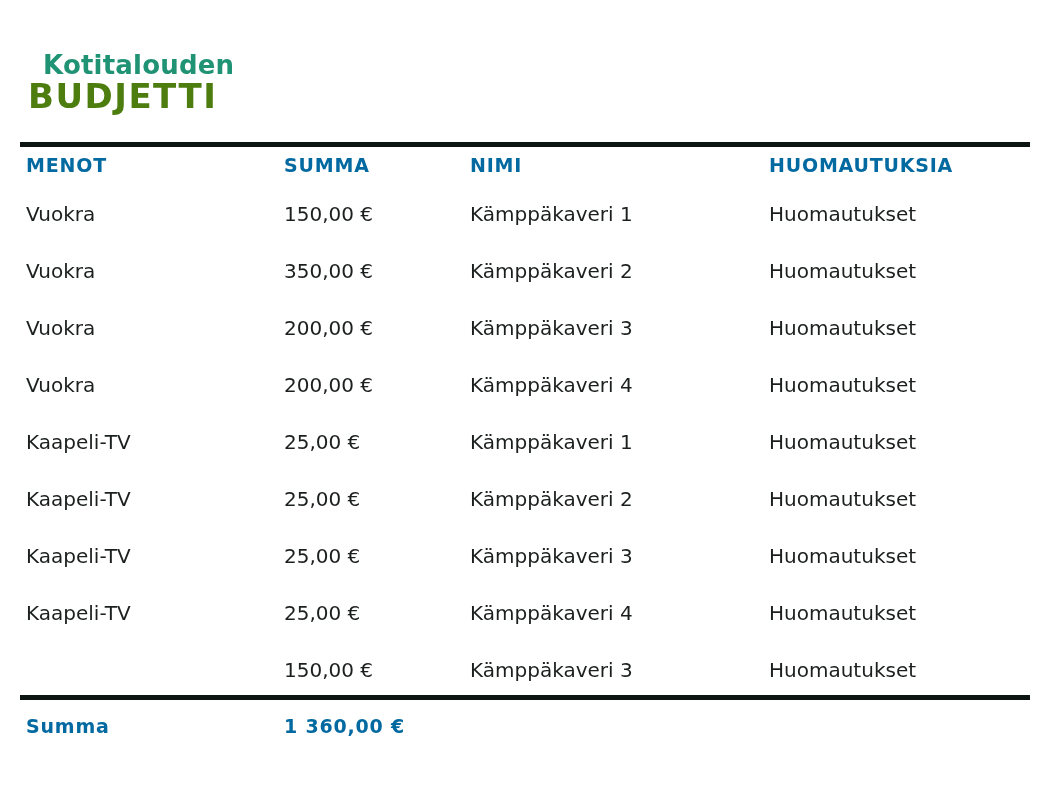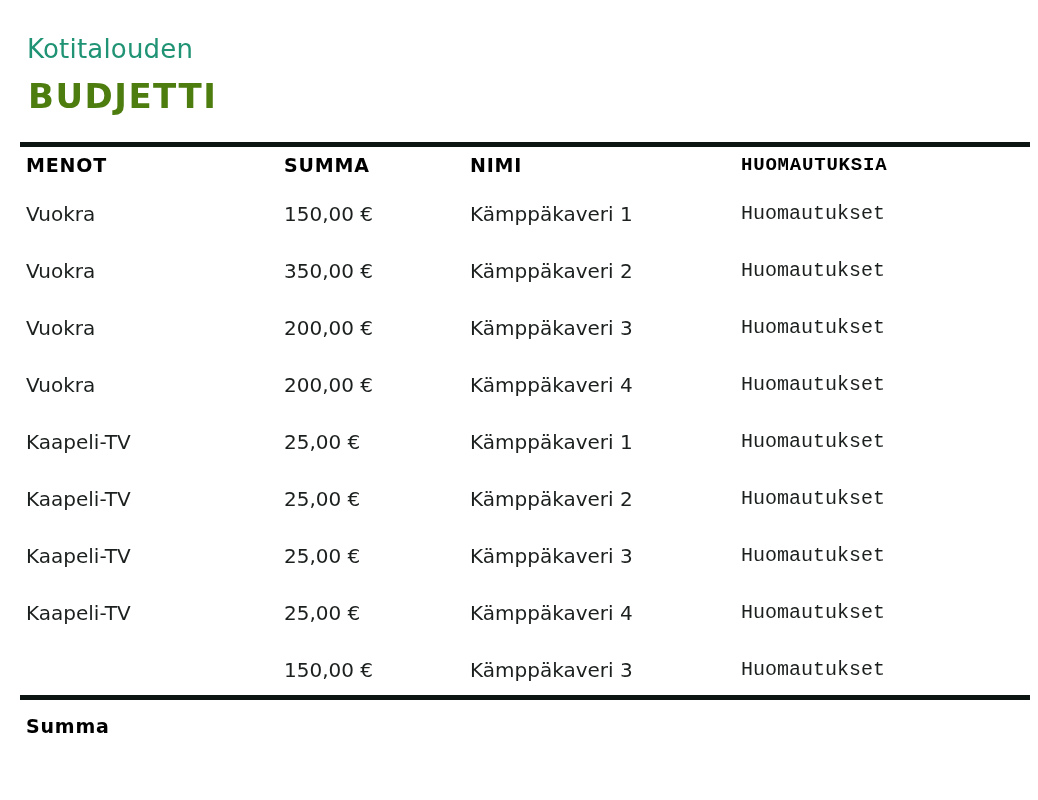--- a/index.html
+++ b/index.html
@@ -3,43 +3,43 @@
   <meta charset="utf-8">
   <style>
     html, body { margin: 0; padding: 0; background: #ffffff; }
     body {
       width: 1038px; height: 800px; position: relative; overflow: hidden;
       font-family: "DejaVu Sans", "Liberation Sans", sans-serif;
       color: #1b1f1e;
     }
     .subtitle {
       position: absolute; left: 27px; top: 34px;
-      font-size: 26px; color: #1f9374; font-weight: normal; margin: 0;
+      font-size: 26px; color: #1f9374; font-weight: bold; margin: 16px;
       letter-spacing: 0.2px;
     }
     .title {
       position: absolute; left: 28px; top: 76px;
       font-size: 34px; font-weight: bold; color: #4d7c0f; margin: 0;
       letter-spacing: 1.5px;
     }
     .rule {
       position: absolute; left: 20px; width: 1010px; height: 5px;
       background: #0d1513;
     }
     .rule.top { top: 142px; }
     .rule.bottom { top: 695px; }
     .table { position: absolute; left: 0; top: 0; width: 1038px; }
     .row { position: absolute; left: 0; width: 1038px; height: 30px; }
     .cell { position: absolute; top: 0; white-space: nowrap; font-size: 20px; line-height: 30px; }
     .c1 { left: 26px; }
     .c2 { left: 284px; }
     .c3 { left: 470px; }
-    .c4 { left: 741px; font-family: Liberation Mono, monospace; }
+    .c4 { left: 769px; }
     .header .cell, .total .cell {
-      font-weight: bold; color: #000000; letter-spacing: 0.8px;
+      font-weight: bold; color: #0369a1; letter-spacing: 0.8px;
     }
     .header .cell { font-size: 19px; }
     .total .cell { font-size: 19px; }
   </style>
 </head>
 <body>
 
 <h2 class="subtitle">Kotitalouden</h2>
 <h1 class="title">BUDJETTI</h1>
 
@@ -102,16 +102,17 @@
     <span class="cell c4">Huomautukset</span>
   </div>
   <div class="row" style="top:655px">
     <span class="cell c2">150,00 €</span>
     <span class="cell c3">Kämppäkaveri 3</span>
     <span class="cell c4">Huomautukset</span>
   </div>
 
   <div class="row total" style="top:711px">
     <span class="cell c1">Summa</span>
+    <span class="cell c2">1 360,00 €</span>
   </div>
 </div>
 
 <div class="rule bottom"></div>
 
 </body></html>

